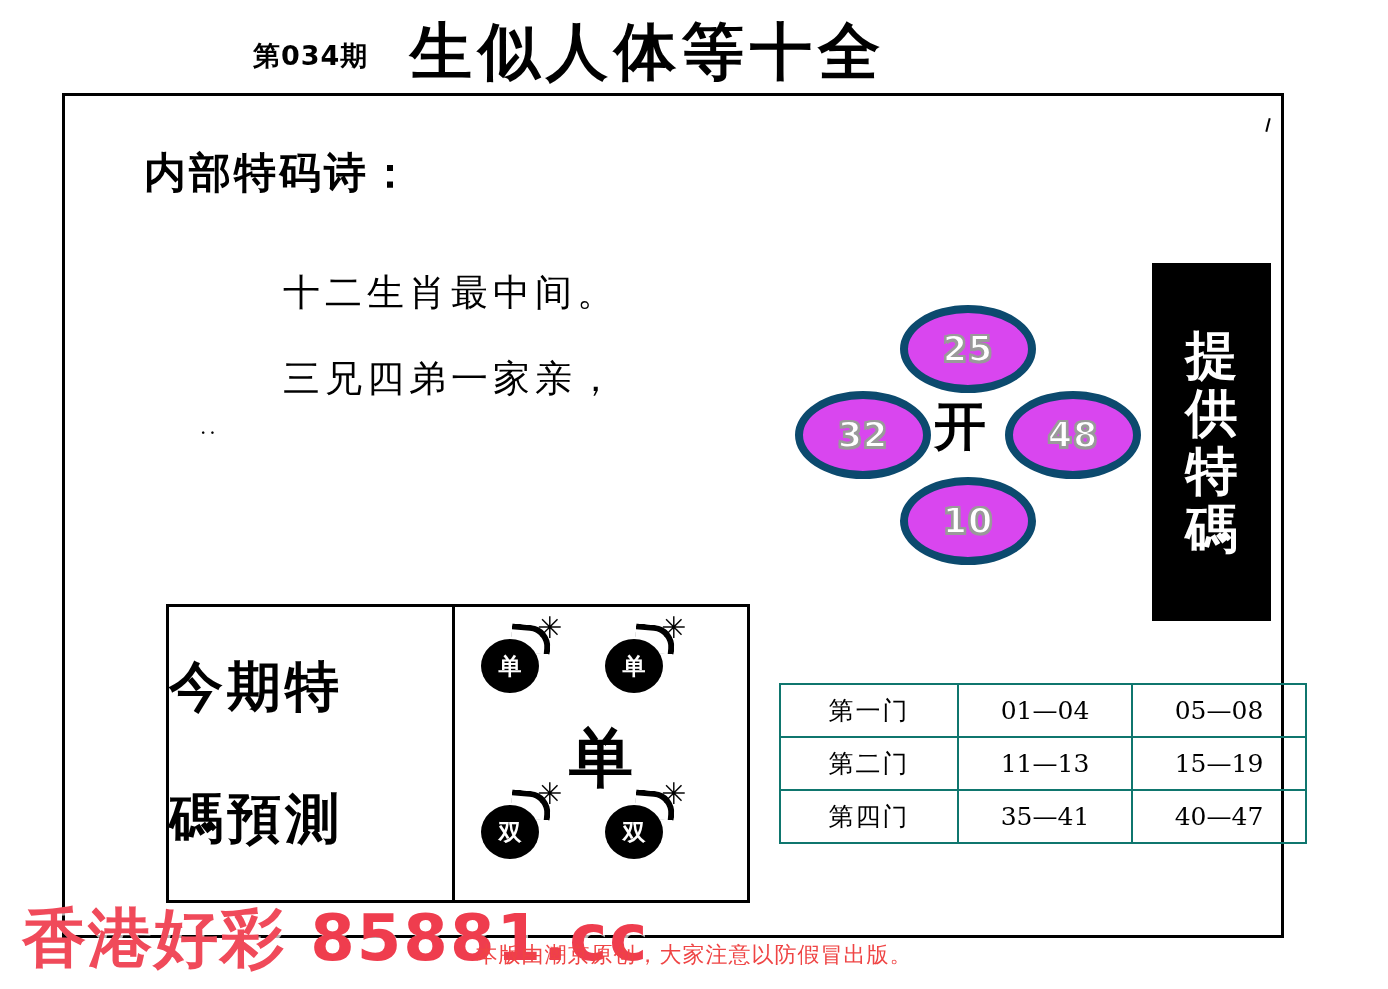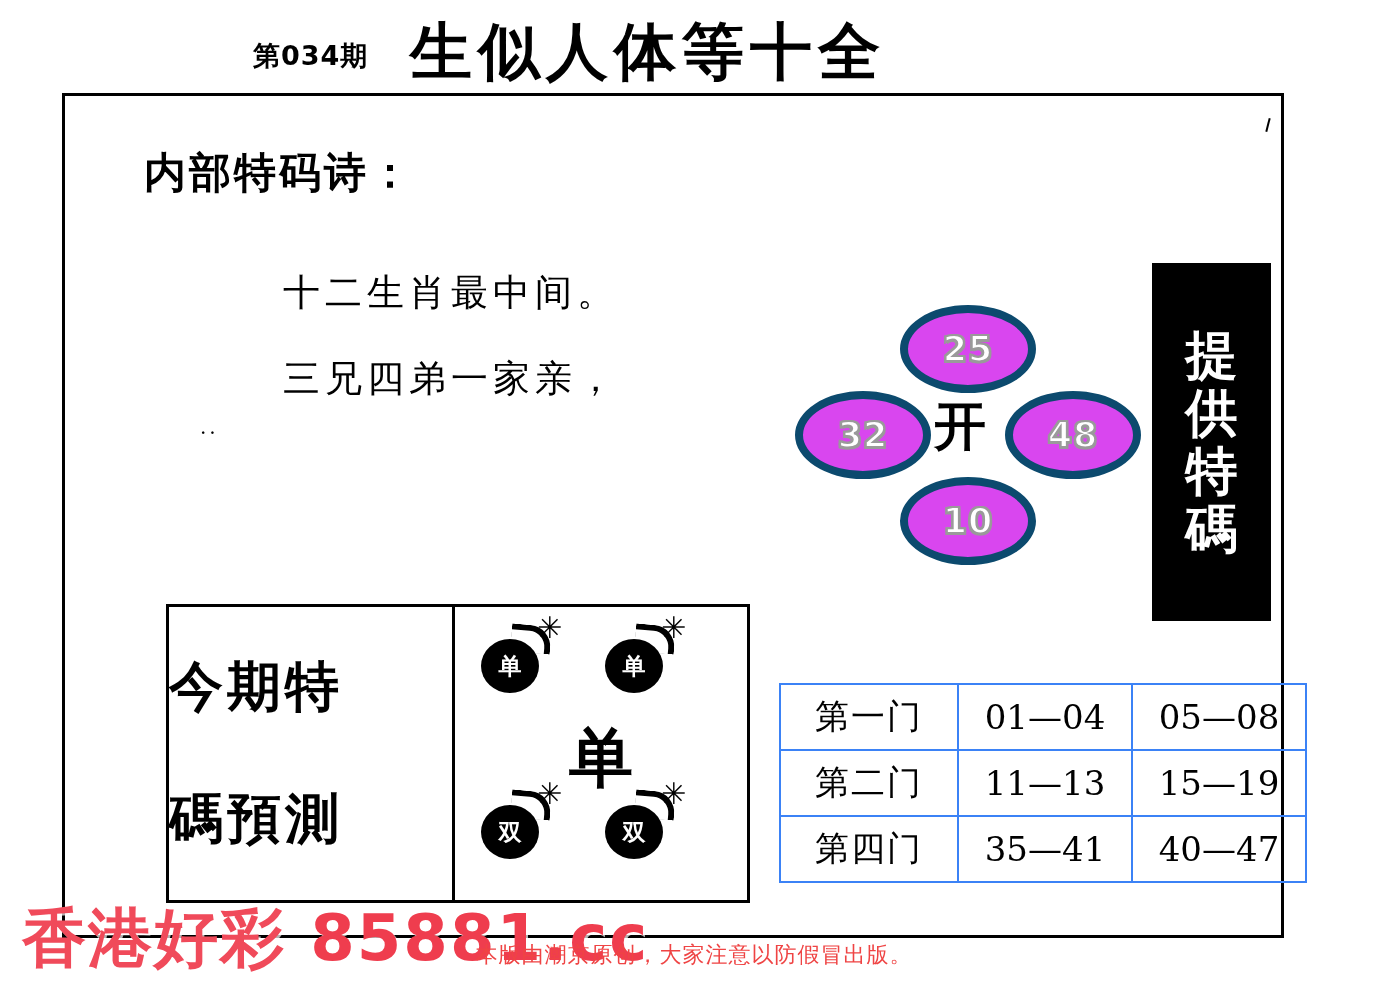--- a/index.html
+++ b/index.html
@@ -243,22 +243,22 @@
     color: #000;
   }
   
   .ranges {
     position: absolute;
     left: 779px;
     top: 683px;
     border-collapse: collapse;
   }
   .ranges td {
-    border: 2px solid #3b82f6;
-    font-size: 34px;
+    border: 2px solid #0f766e;
+    font-size: 25px;
     color: #000;
     padding: 9px 14px;
     text-align: center;
     font-family: "DejaVu Serif", "Liberation Serif", serif;
     white-space: nowrap;
   }
   .ranges td.label { width: 148px; letter-spacing: 2px; }
   .ranges td.val { width: 144px; }
   
   .watermark {

